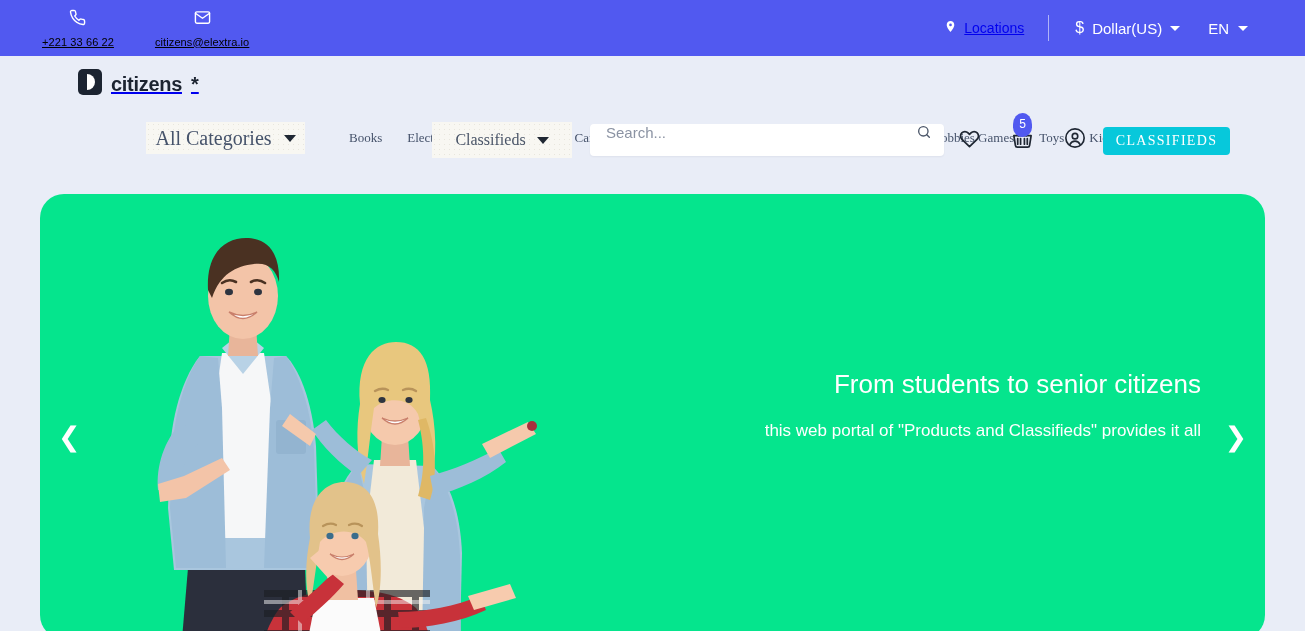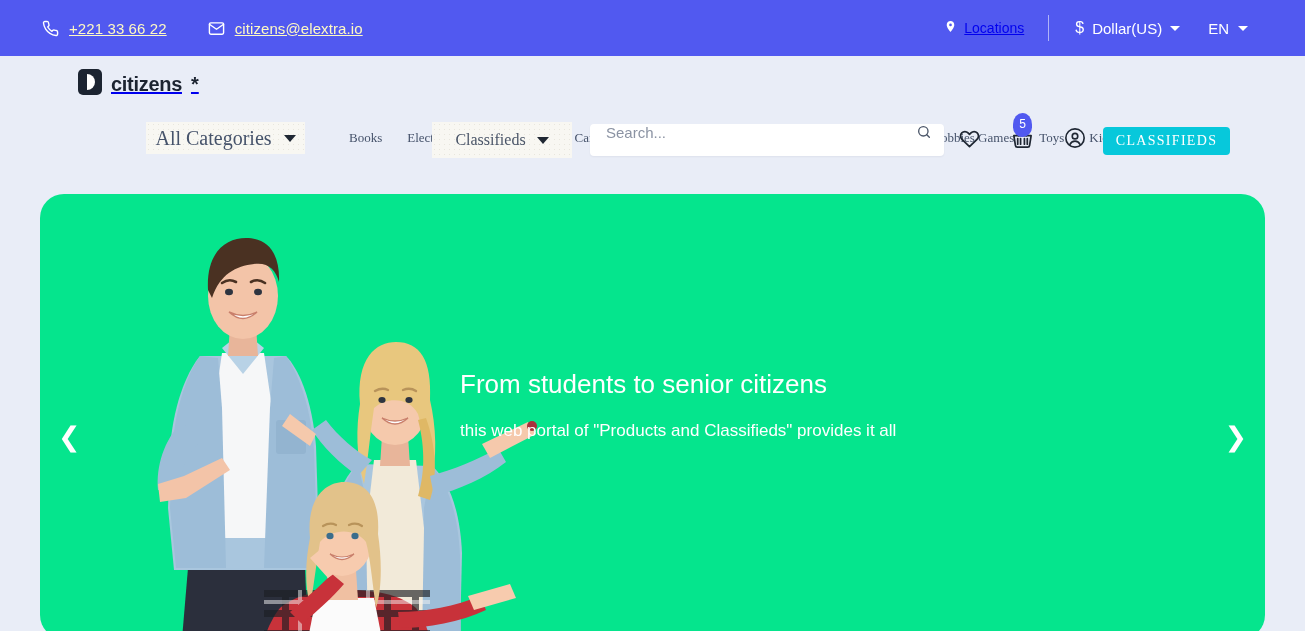--- a/index.html
+++ b/index.html
@@ -21,23 +21,24 @@
     padding: 0 57px 0 42px;
     color: #ffffff;
   }
   .topbar-left { display: flex; align-items: center; gap: 41px; }
   .topbar-right { margin-left: auto; display: flex; align-items: center; }
 
   .contact-item {
     display: flex;
     align-items: center;
     gap: 10px;
-    font-size: 15px;
-    color: #fef9c3;
+    font-size: 11px;
+    color: #000000;
     letter-spacing: .1px;
+    flex-direction: column;
   }
   .contact-item .ico { display: flex; align-items: center; }
 
   .loc-item {
     display: flex;
     align-items: center;
     gap: 7px;
     font-size: 14px;
     padding-right: 24px;
   }
@@ -222,23 +223,23 @@
   .hero-photo {
     position: absolute;
     left: 90px;
     top: 14px;
     width: 420px;
     height: 431px;
   }
   .hero-copy {
     position: absolute;
     left: 420px;
-    right: 51px;
+    right: 64px;
     top: 175px;
-    text-align: left;
+    text-align: right;
     color: #ffffff;
   }
   .hero-title {
     font-size: 26px;
     font-weight: 400;
     line-height: 1.2;
     color: #ffffff;
   }
   .hero-sub {
     margin-top: 21px;

